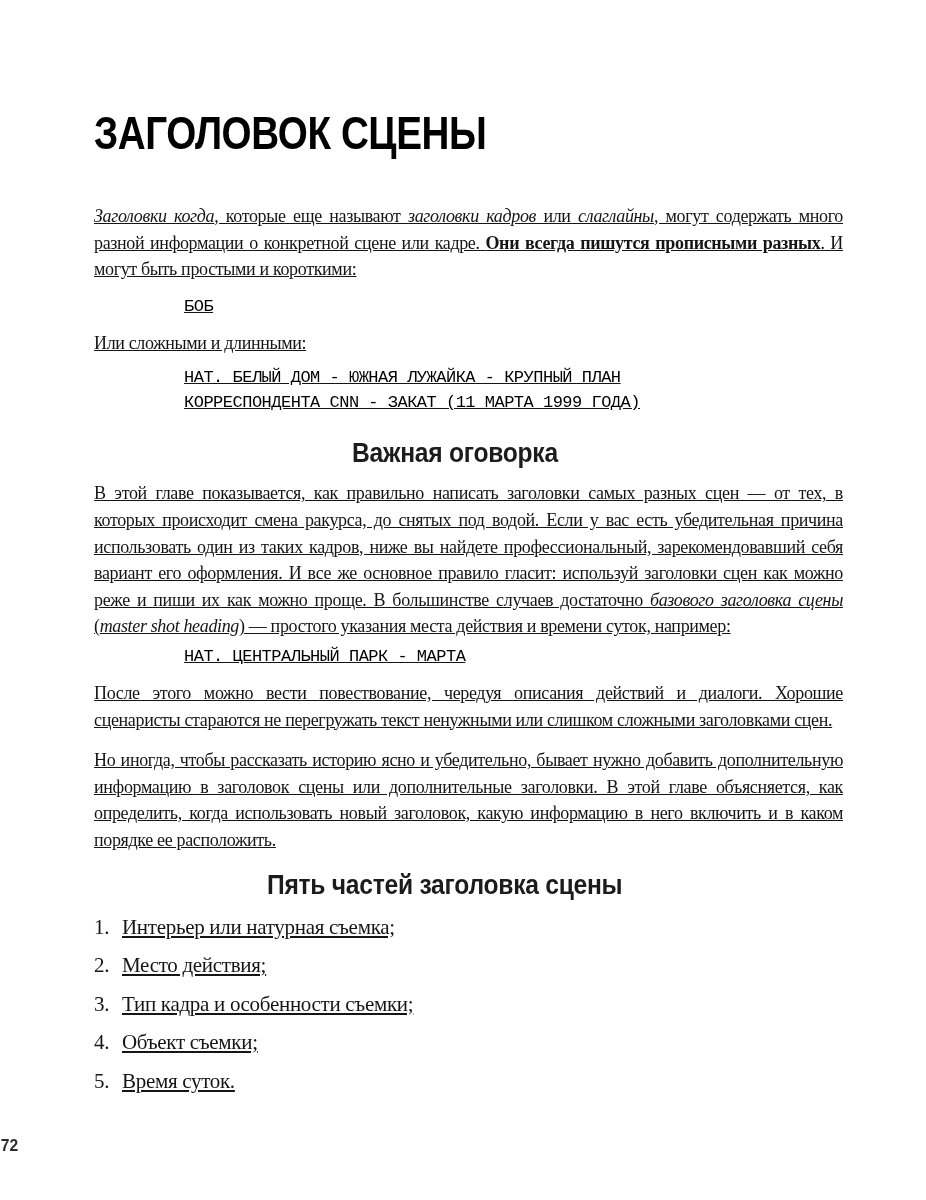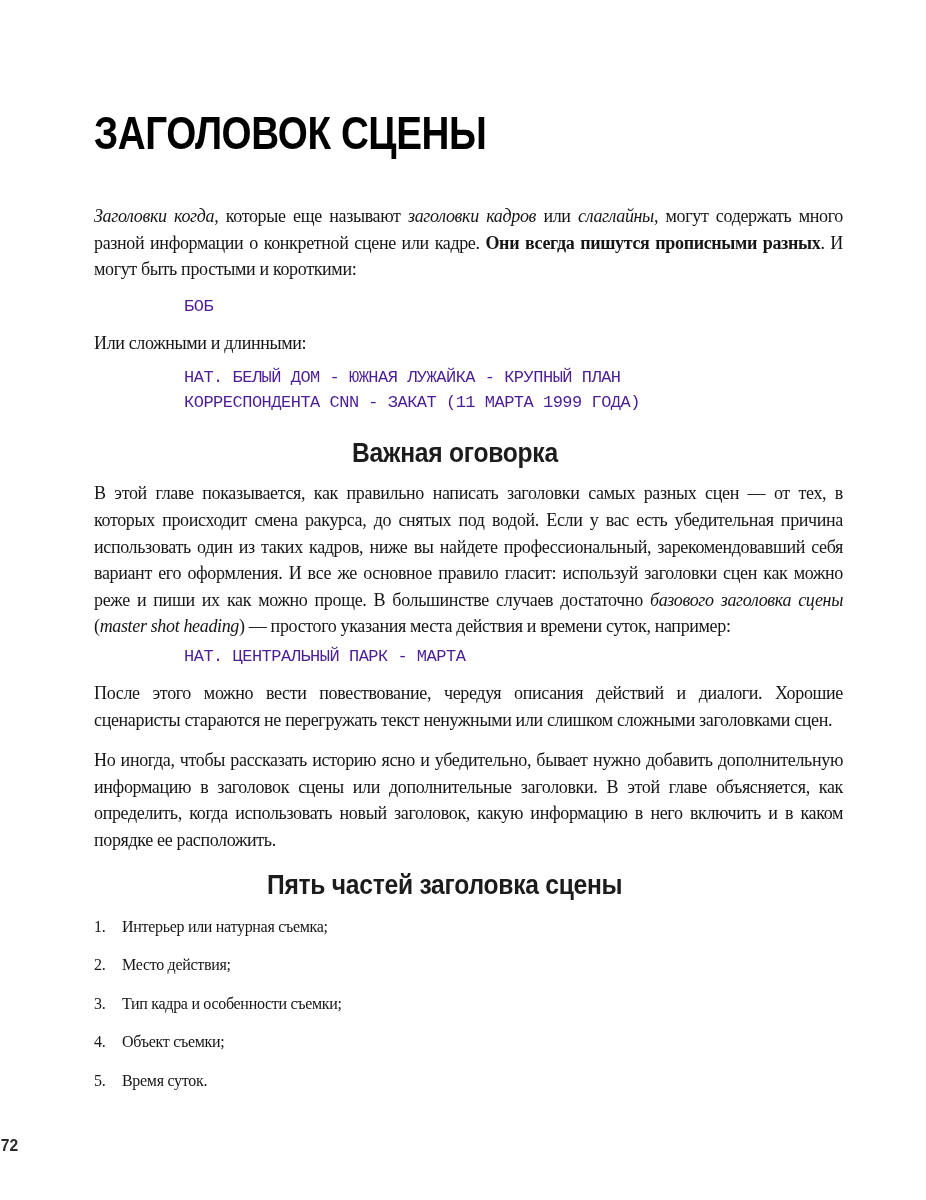--- a/index.html
+++ b/index.html
@@ -6,20 +6,21 @@
   .page {
     position: relative;
     width: 926px;
     height: 1200px;
     background: #ffffff;
     overflow: hidden;
     box-sizing: border-box;
     padding: 110px 83px 0 94px;
     color: #151515;
     font-family: "Liberation Serif", serif;
+    text-decoration: underline;
   }
   h1.chapter-title {
     margin: 0 0 47px 0;
     font-family: "Liberation Sans", sans-serif;
     font-weight: 700;
     font-size: 46px;
     line-height: 46px;
     color: #000;
     white-space: nowrap;
   }
@@ -55,34 +56,34 @@
   p.mt { margin-top: 14px; }
   p.mt-sm { margin-top: 11px; }
   .it { font-style: italic; }
   .bd { font-weight: bold; }
   .code {
     margin: 11px 0 0 90px;
     font-family: "Liberation Mono", monospace;
     font-size: 17px;
     line-height: 25px;
     letter-spacing: -0.5px;
-    color: #4c1d95;
+    color: #000000;
     white-space: pre;
   }
   .code.tight { margin-top: 4px; }
   ol.five-list {
     list-style: none;
     counter-reset: item;
     margin: 12px 0 0 0;
     padding: 0;
   }
   ol.five-list li {
     counter-increment: item;
     margin: 0 0 12px 0;
-    font-size: 16px;
+    font-size: 21px;
     line-height: 26.6px;
     letter-spacing: -0.3px;
   }
   ol.five-list li::before {
     content: counter(item) ".";
     display: inline-block;
     width: 28px;
   }
   .page-footer {
     position: absolute;

